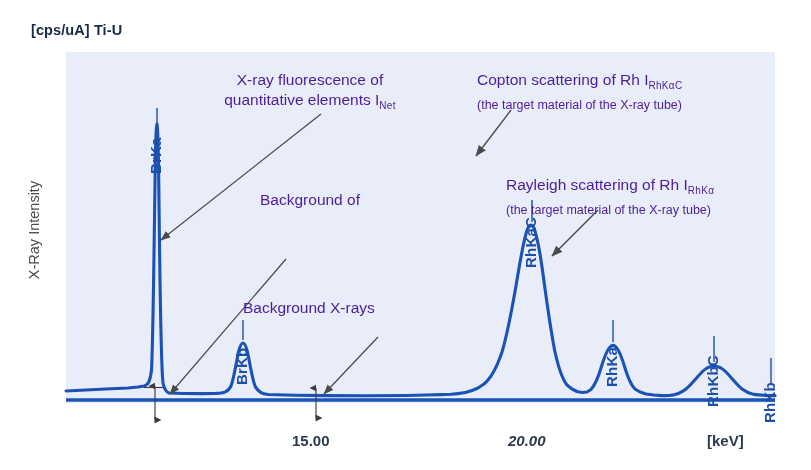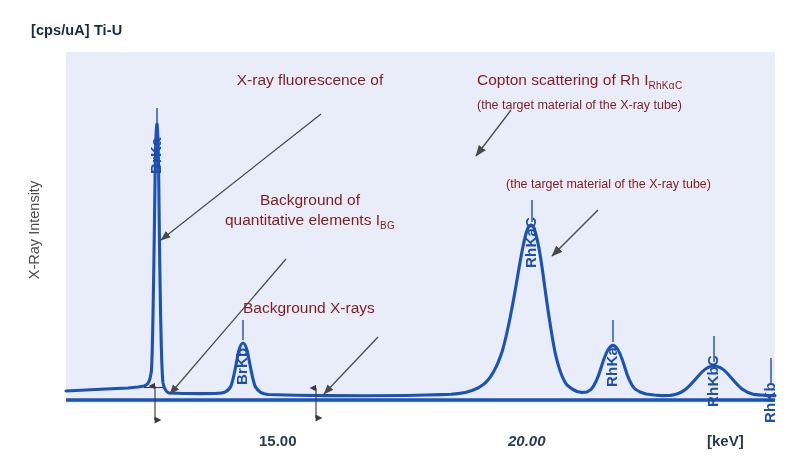--- a/index.html
+++ b/index.html
@@ -67,21 +67,21 @@
     font-size: 15px;
     font-weight: 600;
     color: #1d4fa8;
     white-space: nowrap;
     letter-spacing: 0.2px;
   }
 
   
   .annot {
     position: absolute;
-    color: #7f1d1d;
+    color: #4c1d95;
     white-space: nowrap;
   }
   .annot .line1 {
     font-size: 15.5px;
     line-height: 20px;
   }
   .annot .line2 {
     font-size: 15.5px;
     line-height: 20px;
   }
@@ -213,41 +213,44 @@
   <div class="peak-label" style="left:554px; top:318px;">RhKa</div>
 
   <div class="peak-label" style="left:655px; top:338px;">RhKbC</div>
 
   <div class="peak-label" style="left:712px; top:354px;">RhKb</div>
 
 </div>
 
 <div class="annot center" style="left:200px; top:70px; width:220px;">
   <div class="line1">X-ray fluorescence of</div>
+  <div class="line2">
+    <span>quantitative elements I</span><span class="sub">Net</span>
+  </div>
 </div>
 
 <div class="annot center" style="left:200px; top:190px; width:220px;">
   <div class="line1">Background of</div>
-  <div class="line2">
-    <span>quantitative elements I</span><span class="sub">BG</span>
-  </div>
 </div>
 
 <div class="annot" style="left:243px; top:298px;">
   <div class="line1">Background X-rays</div>
 </div>
 
 <div class="annot" style="left:477px; top:70px;">
   <div class="line1">
     <span>Copton scattering of Rh I</span><span class="sub">RhKαC</span>
   </div>
   <div class="small">(the target material of the X-ray tube)</div>
 </div>
 
 <div class="annot" style="left:506px; top:175px;">
+  <div class="line1">
+    <span>Rayleigh scattering of Rh I</span><span class="sub">RhKα</span>
+  </div>
   <div class="small">(the target material of the X-ray tube)</div>
 </div>
 
-<div class="x-tick" style="left:259px; top:432px;">15.00</div>
+<div class="x-tick" style="left:292px; top:432px;">15.00</div>
 
 <div class="x-tick" style="left:508px; top:432px;font-style:italic;">20.00</div>
 
 <div id="x-unit" style="left:707px; top:432px;">[keV]</div>
 
 </body></html>

